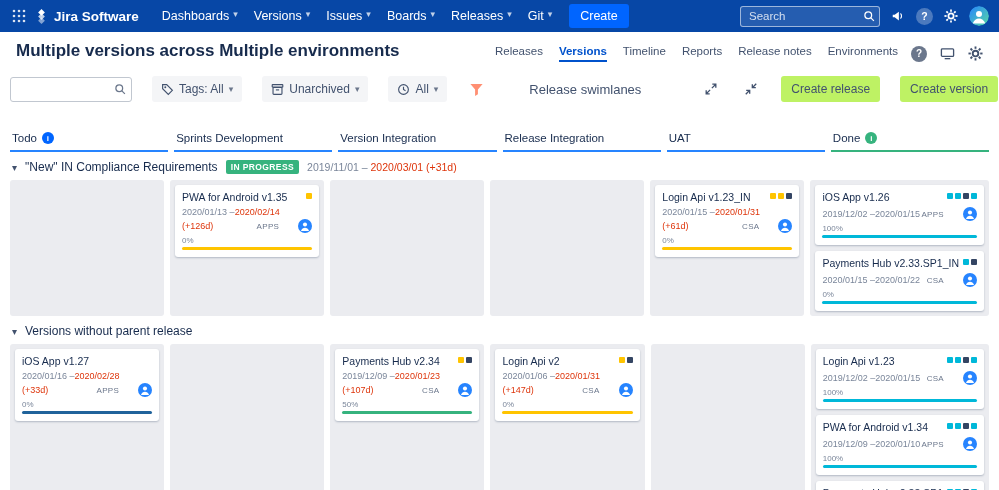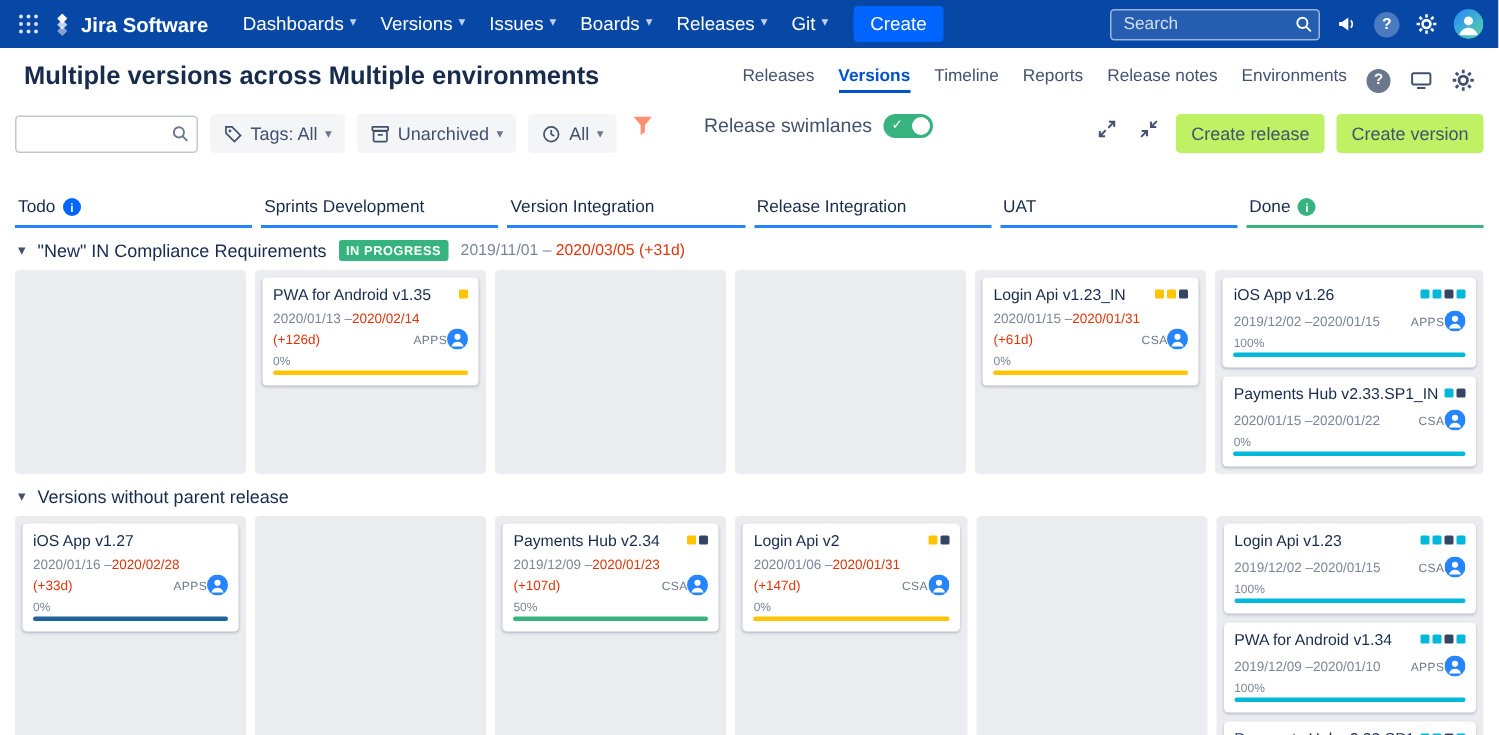--- a/index.html
+++ b/index.html
@@ -36,21 +36,21 @@
   h1 { font-size:17px; margin:0 0 8px; font-weight:bold; color:#172B4D; white-space:nowrap; }
   .header-right { display:flex; align-items:center; gap:13px; padding-bottom:7px; }
   .tabs { display:flex; gap:16px; }
   .tab { font-size:11.5px; color:#42526E; padding-bottom:5px; cursor:pointer; white-space:nowrap; }
   .tab.active { color:#0052CC; font-weight:bold; box-shadow:inset 0 -2px 0 #0052CC; }
   .hicon { display:flex; align-items:center; cursor:pointer; }
   .circle-q { width:16px; height:16px; border-radius:50%; background:#6B778C; color:#fff;
     font-size:10px; font-weight:bold; justify-content:center; }
 
   
-  .toolbar { display:flex; gap:8px; padding:7px 10px 8px; }
+  .toolbar { display:flex; align-items:center; gap:20px; padding:7px 10px 8px; }
   .search-box { position:relative; display:flex; align-items:center; }
   .search-box input { height:25px; width:122px; border:1px solid #C1C7D0; border-radius:3px;
     padding:0 24px 0 8px; font-size:12px; outline:none; color:#172B4D; font-family:inherit; }
   .search-box .sicon { position:absolute; right:6px; display:flex; }
   .tbtn { display:flex; align-items:center; gap:5px; background:#F4F5F7; border:none;
     border-radius:3px; height:26px; padding:0 9px; font-size:12px; color:#42526E;
     cursor:pointer; font-family:inherit; white-space:nowrap; }
   .tbtn .chev { font-size:9px; color:#6B778C; }
   .funnel { display:flex; padding:0 2px; cursor:pointer; }
   .swim-label { font-size:13px; color:#42526E; margin-left:23px; white-space:nowrap; }
@@ -86,21 +86,21 @@
 
   .card { background:#fff; border-radius:3px; box-shadow:0 1px 2px rgba(9,30,66,.25);
     padding:6px 7px 7px; cursor:pointer; }
   .card-top { display:flex; align-items:flex-start; gap:4px; }
   .card-title { font-size:10.5px; color:#172B4D; flex:1; white-space:nowrap; overflow:hidden;
     text-overflow:ellipsis; }
   .squares { display:flex; gap:2px; padding-top:2px; flex:none; }
   .sq { width:6px; height:6px; border-radius:1px; }
   .card-dates { display:flex; align-items:center; font-size:9px; margin-top:4px; min-height:10px; }
   .card-meta { display:flex; align-items:center; font-size:9px; margin-top:2px; }
-  .team { margin-left:auto; display:flex; align-items:center; gap:0; }
+  .team { margin-left:auto; display:flex; align-items:center; gap:19px; }
   .team-label { font-size:8px; color:#6B778C; letter-spacing:.3px; }
   .avatar { display:flex; }
   .pct { font-size:8px; color:#7A869A; margin-top:3px; }
   .bar { height:3px; border-radius:2px; margin-top:2px; }
 </style>
 </head>
 <body>
 
 <div class="nav">
   <span class="nav-icon-btn">
@@ -323,21 +323,21 @@
     <div class="colhead" style="border-bottom-color: rgb(54, 179, 126);">
       <span>Done</span>
       <span class="info-dot" style="background: rgb(54, 179, 126);">i</span>
     </div>
   </div>
 <div>
     <div class="sl-header">
       <span class="sl-chev">▾</span>
       <span class="sl-title">"New" IN Compliance Requirements</span>
       <span class="sl-badge">IN PROGRESS</span>
-      <span class="sl-dates"><span class="d-gray">2019/11/01 – </span><span class="d-red">2020/03/05</span><span class="d-red"> (+31d)</span></span>
+      <span class="sl-dates"><span class="d-gray">2019/11/01 – </span><span class="d-red">2020/03/01</span><span class="d-red"> (+31d)</span></span>
     </div>
     <div class="lanes">
       <div class="lane"></div>
       <div class="lane">
         <div class="card">
           <div class="card-top">
             <span class="card-title" title="PWA for Android v1.35">PWA for Android v1.35</span>
             <span class="squares">
               <span class="sq" style="background: rgb(255, 196, 0);"></span>
             </span>

